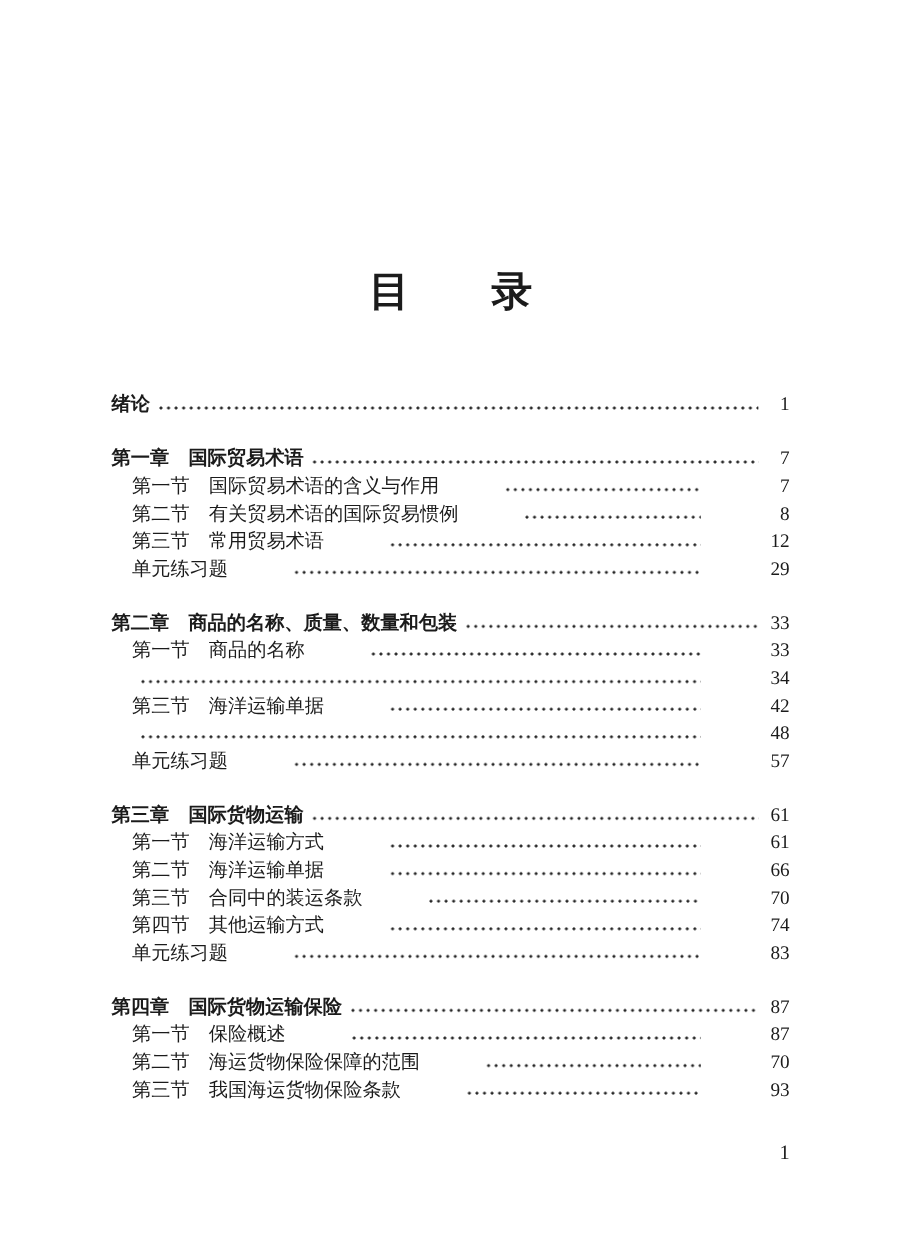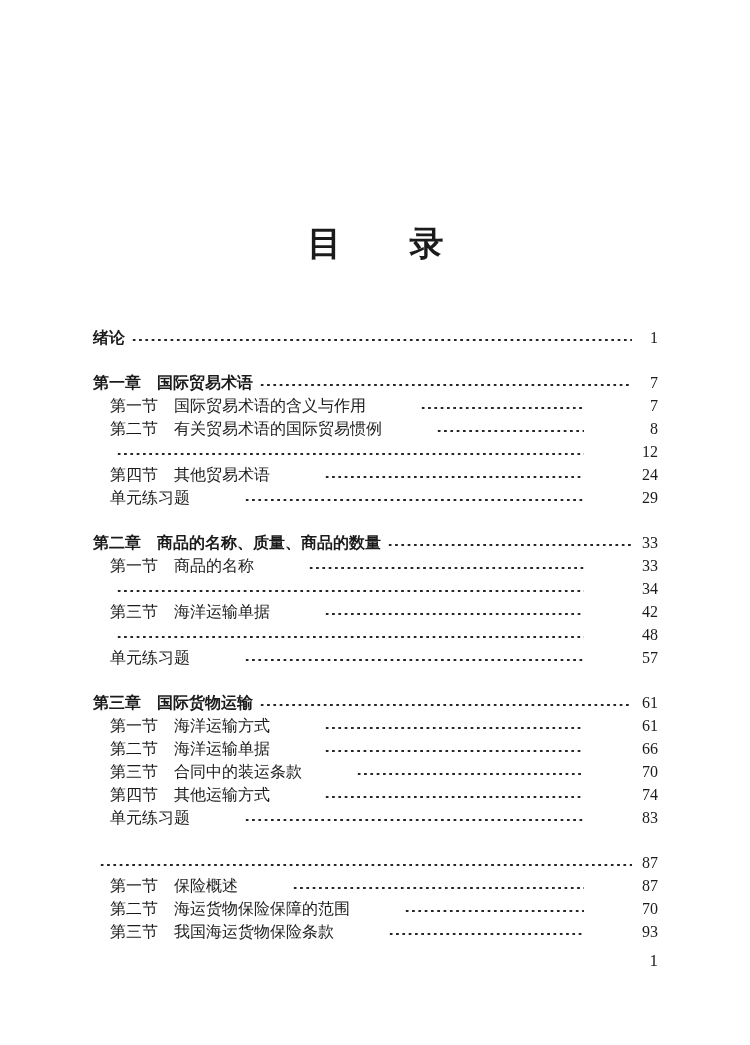--- a/index.html
+++ b/index.html
@@ -84,38 +84,34 @@
         <span class="toc-label">第一节　国际贸易术语的含义与作用</span>
         <span class="dots"></span>
         <span class="toc-page">7</span>
       </div>
       <div class="toc-row row-section">
         <span class="toc-label">第二节　有关贸易术语的国际贸易惯例</span>
         <span class="dots"></span>
         <span class="toc-page">8</span>
       </div>
       <div class="toc-row row-section">
+        <span class="toc-label">第三节　常用贸易术语</span>
         <span class="dots"></span>
         <span class="toc-page">12</span>
-      </div>
-      <div class="toc-row row-section">
-        <span class="toc-label">第四节　其他贸易术语</span>
-        <span class="dots"></span>
-        <span class="toc-page">24</span>
       </div>
       <div class="toc-row row-section">
         <span class="toc-label">单元练习题</span>
         <span class="dots"></span>
         <span class="toc-page">29</span>
       </div>
     </div>
 
     <div class="toc-block">
       <div class="toc-row row-chapter">
-        <span class="toc-label">第二章　商品的名称、质量、商品的数量</span>
+        <span class="toc-label">第二章　商品的名称、质量、数量和包装</span>
         <span class="dots"></span>
         <span class="toc-page">33</span>
       </div>
       <div class="toc-row row-section">
         <span class="toc-label">第一节　商品的名称</span>
         <span class="dots"></span>
         <span class="toc-page">33</span>
       </div>
       <div class="toc-row row-section">
         <span class="dots"></span>
@@ -165,20 +161,21 @@
       </div>
       <div class="toc-row row-section">
         <span class="toc-label">单元练习题</span>
         <span class="dots"></span>
         <span class="toc-page">83</span>
       </div>
     </div>
 
     <div class="toc-block">
       <div class="toc-row row-chapter">
+        <span class="toc-label">第四章　国际货物运输保险</span>
         <span class="dots"></span>
         <span class="toc-page">87</span>
       </div>
       <div class="toc-row row-section">
         <span class="toc-label">第一节　保险概述</span>
         <span class="dots"></span>
         <span class="toc-page">87</span>
       </div>
       <div class="toc-row row-section">
         <span class="toc-label">第二节　海运货物保险保障的范围</span>

